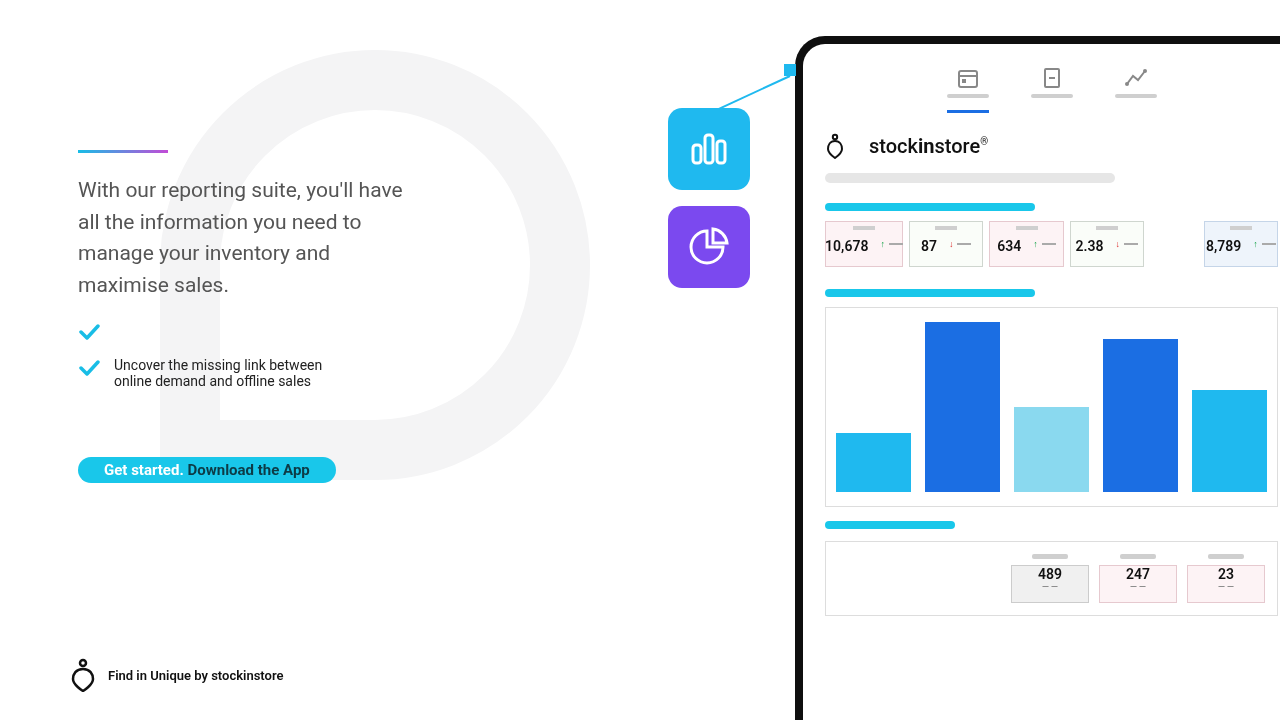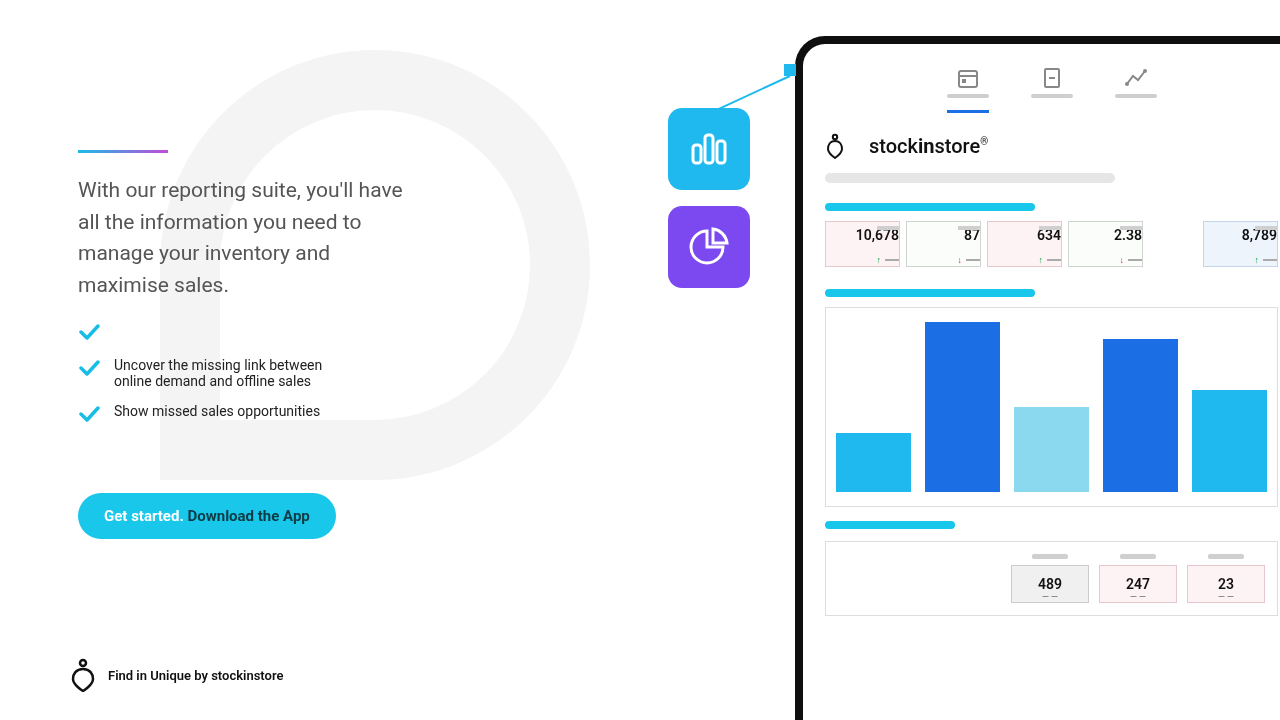--- a/index.html
+++ b/index.html
@@ -5,60 +5,60 @@
   *{box-sizing:border-box;margin:0;padding:0}
   body{width:1280px;height:720px;font-family:-apple-system,BlinkMacSystemFont,'Segoe UI',Roboto,sans-serif;background:#fff;color:#111;position:relative;overflow:hidden}
   .bg-shape{position:absolute;left:160px;top:50px;width:430px;height:430px;border:60px solid #f4f4f5;border-radius:50% 50% 50% 0;transform:rotate(0deg);z-index:0}
   .left{position:absolute;left:78px;top:150px;width:420px;z-index:2}
   .eyebrow{color:#18bde6;letter-spacing:3px;font-size:16px;font-weight:700;margin-bottom:12px}
   .headline{font-size:30px;font-weight:800;line-height:1.1;color:#0e0e0e;margin-bottom:16px}
   .underline{width:90px;height:3px;background:linear-gradient(90deg,#18bde6,#c24bd6);margin-bottom:22px}
   .copy{font-size:21px;color:#555;line-height:1.5;margin-bottom:20px;max-width:340px}
   .feat{display:flex;align-items:flex-start;gap:14px;font-size:14px;color:#222;margin-bottom:14px}
   .check{flex-shrink:0;margin-top:0}
-  .cta{display:inline-block;margin-top:54px;background:#19c7ea;border-radius:999px;padding:14px 26px;font-size:15px;font-weight:500;cursor:pointer}
+  .cta{display:inline-block;margin-top:54px;background:#19c7ea;border-radius:999px;padding:4px 26px;font-size:15px;font-weight:500;cursor:pointer}
   .cta .a{color:#fff;font-weight:700}
   .cta .b{color:#0d3b46;font-weight:700}
   .footer{position:absolute;left:70px;bottom:28px;display:flex;align-items:center;gap:12px;font-size:13px;font-weight:600;color:#111}
   .icon-tiles{position:absolute;left:668px;top:108px;z-index:3}
   .tile{width:82px;height:82px;border-radius:14px;display:flex;align-items:center;justify-content:center;margin-bottom:16px}
   .tile.blue{background:#1fb9ef}
   .tile.purple{background:#7b49ef}
   .connector{position:absolute;left:712px;top:64px;z-index:3}
   .device{position:absolute;right:-20px;top:36px;width:505px;height:684px;background:#fff;border:8px solid #0f0f0f;border-radius:30px 0 0 0;border-right:none;border-bottom:none;padding:22px 22px 0 22px;z-index:2}
   .tabs{display:flex;justify-content:center;gap:42px;margin-bottom:20px}
   .tab{display:flex;flex-direction:column;align-items:center;gap:4px}
   .tab .bar{width:42px;height:4px;background:#cfcfcf;border-radius:2px}
   .tab .ul{width:42px;height:3px;background:transparent;margin-top:8px}
   .tab.active .ul{background:#1b6ee3}
   .logo{display:flex;align-items:center;gap:24px;font-size:20px;font-weight:500;color:#111;margin-bottom:14px}
   .logo strong{font-weight:700}
   .skel-long{height:10px;width:290px;background:#e6e6e6;border-radius:5px;margin-bottom:20px}
   .section-bar{height:8px;width:210px;background:#19c7ea;border-radius:4px;margin-bottom:10px}
   .metrics{display:flex;gap:6px;margin-bottom:22px}
   .metrics .gap{width:50px}
-  .card{width:78px;height:46px;border:1px solid #cfd6cf;background:#fafdf9;display:flex;flex-direction:column;align-items:flex-end;justify-content:center;gap:12px;position:relative}
+  .card{width:78px;height:46px;border:1px solid #cfd6cf;background:#fafdf9;display:flex;flex-direction:row;align-items:center;justify-content:center;gap:12px;position:relative}
   .card.pink{background:#fdf3f5;border-color:#e6c9cf}
   .card.blue{background:#eef4fb;border-color:#c5d5e8}
   .card .lbl{width:22px;height:4px;background:#cfcfcf;position:absolute;top:4px}
   .card .val{font-size:14px;font-weight:600;color:#111;margin-top:4px}
   .card .trend{font-size:9px;display:flex;align-items:center;gap:4px}
   .up{color:#17a34a}
   .down{color:#dc2626}
   .tline{display:inline-block;width:14px;height:2px;background:#aaa}
   .chart-wrap{border:1px solid #ddd;padding:14px 10px 0 10px;height:200px;margin-bottom:14px}
   .bars{display:flex;align-items:flex-end;gap:14px;height:170px}
   .bar-c{flex:1;background:#1fb9ef}
   .bar-c.dark{background:#1b6ee3}
   .bar-c.light{background:#8ad9ef}
   .section-bar2{height:8px;width:130px;background:#19c7ea;border-radius:4px;margin-bottom:12px}
   .bottom-cards{border:1px solid #ddd;padding:12px;display:flex;gap:10px;justify-content:flex-end}
   .bcard{width:78px;display:flex;flex-direction:column;align-items:center;gap:6px}
   .bcard .lbl{width:36px;height:5px;background:#cfcfcf;border-radius:2px}
-  .bcard .box{width:100%;height:38px;border:1px solid #ccc;display:flex;flex-direction:column;align-items:center;justify-content:flex-end;font-weight:600;font-size:14px}
+  .bcard .box{width:100%;height:38px;border:1px solid #ccc;display:flex;flex-direction:column;align-items:center;justify-content:flex-start;font-weight:600;font-size:14px}
   .bcard .box.gray{background:#f0f0f0}
   .bcard .box.pink{background:#fdf3f5;border-color:#e6c9cf}
 </style>
 </head>
 <body>
 
 <div class="bg-shape"></div>
 
 <svg class="connector" width="90" height="50">
   <rect x="72" y="0" width="12" height="12" fill="#1fb9ef"></rect>
@@ -88,26 +88,20 @@
   <div class="feat">
     <svg class="check" width="22" height="22">
         <path d="M3 11 L9 17 L20 5" stroke="#18bde6" stroke-width="3.5" fill="none" stroke-linecap="round" stroke-linejoin="round"></path>
       </svg>
   </div>
   <div class="feat">
     <svg class="check" width="22" height="22">
         <path d="M3 11 L9 17 L20 5" stroke="#18bde6" stroke-width="3.5" fill="none" stroke-linecap="round" stroke-linejoin="round"></path>
       </svg>
     <span style="max-width:230px">Uncover the missing link between online demand and offline sales</span>
-  </div>
-  <div class="feat">
-    <svg class="check" width="22" height="22">
-        <path d="M3 11 L9 17 L20 5" stroke="#18bde6" stroke-width="3.5" fill="none" stroke-linecap="round" stroke-linejoin="round"></path>
-      </svg>
-    <span>Show missed sales opportunities</span>
   </div>
 
   <div class="cta">
     <span class="a">Get started. </span><span class="b">Download the App</span>
   </div>
 </div>
 
 <div class="footer">
   <svg width="26" height="34" viewBox="0 0 26 34">
     <circle cx="13" cy="5" r="3" fill="none" stroke="#111" stroke-width="2.5"></circle>

